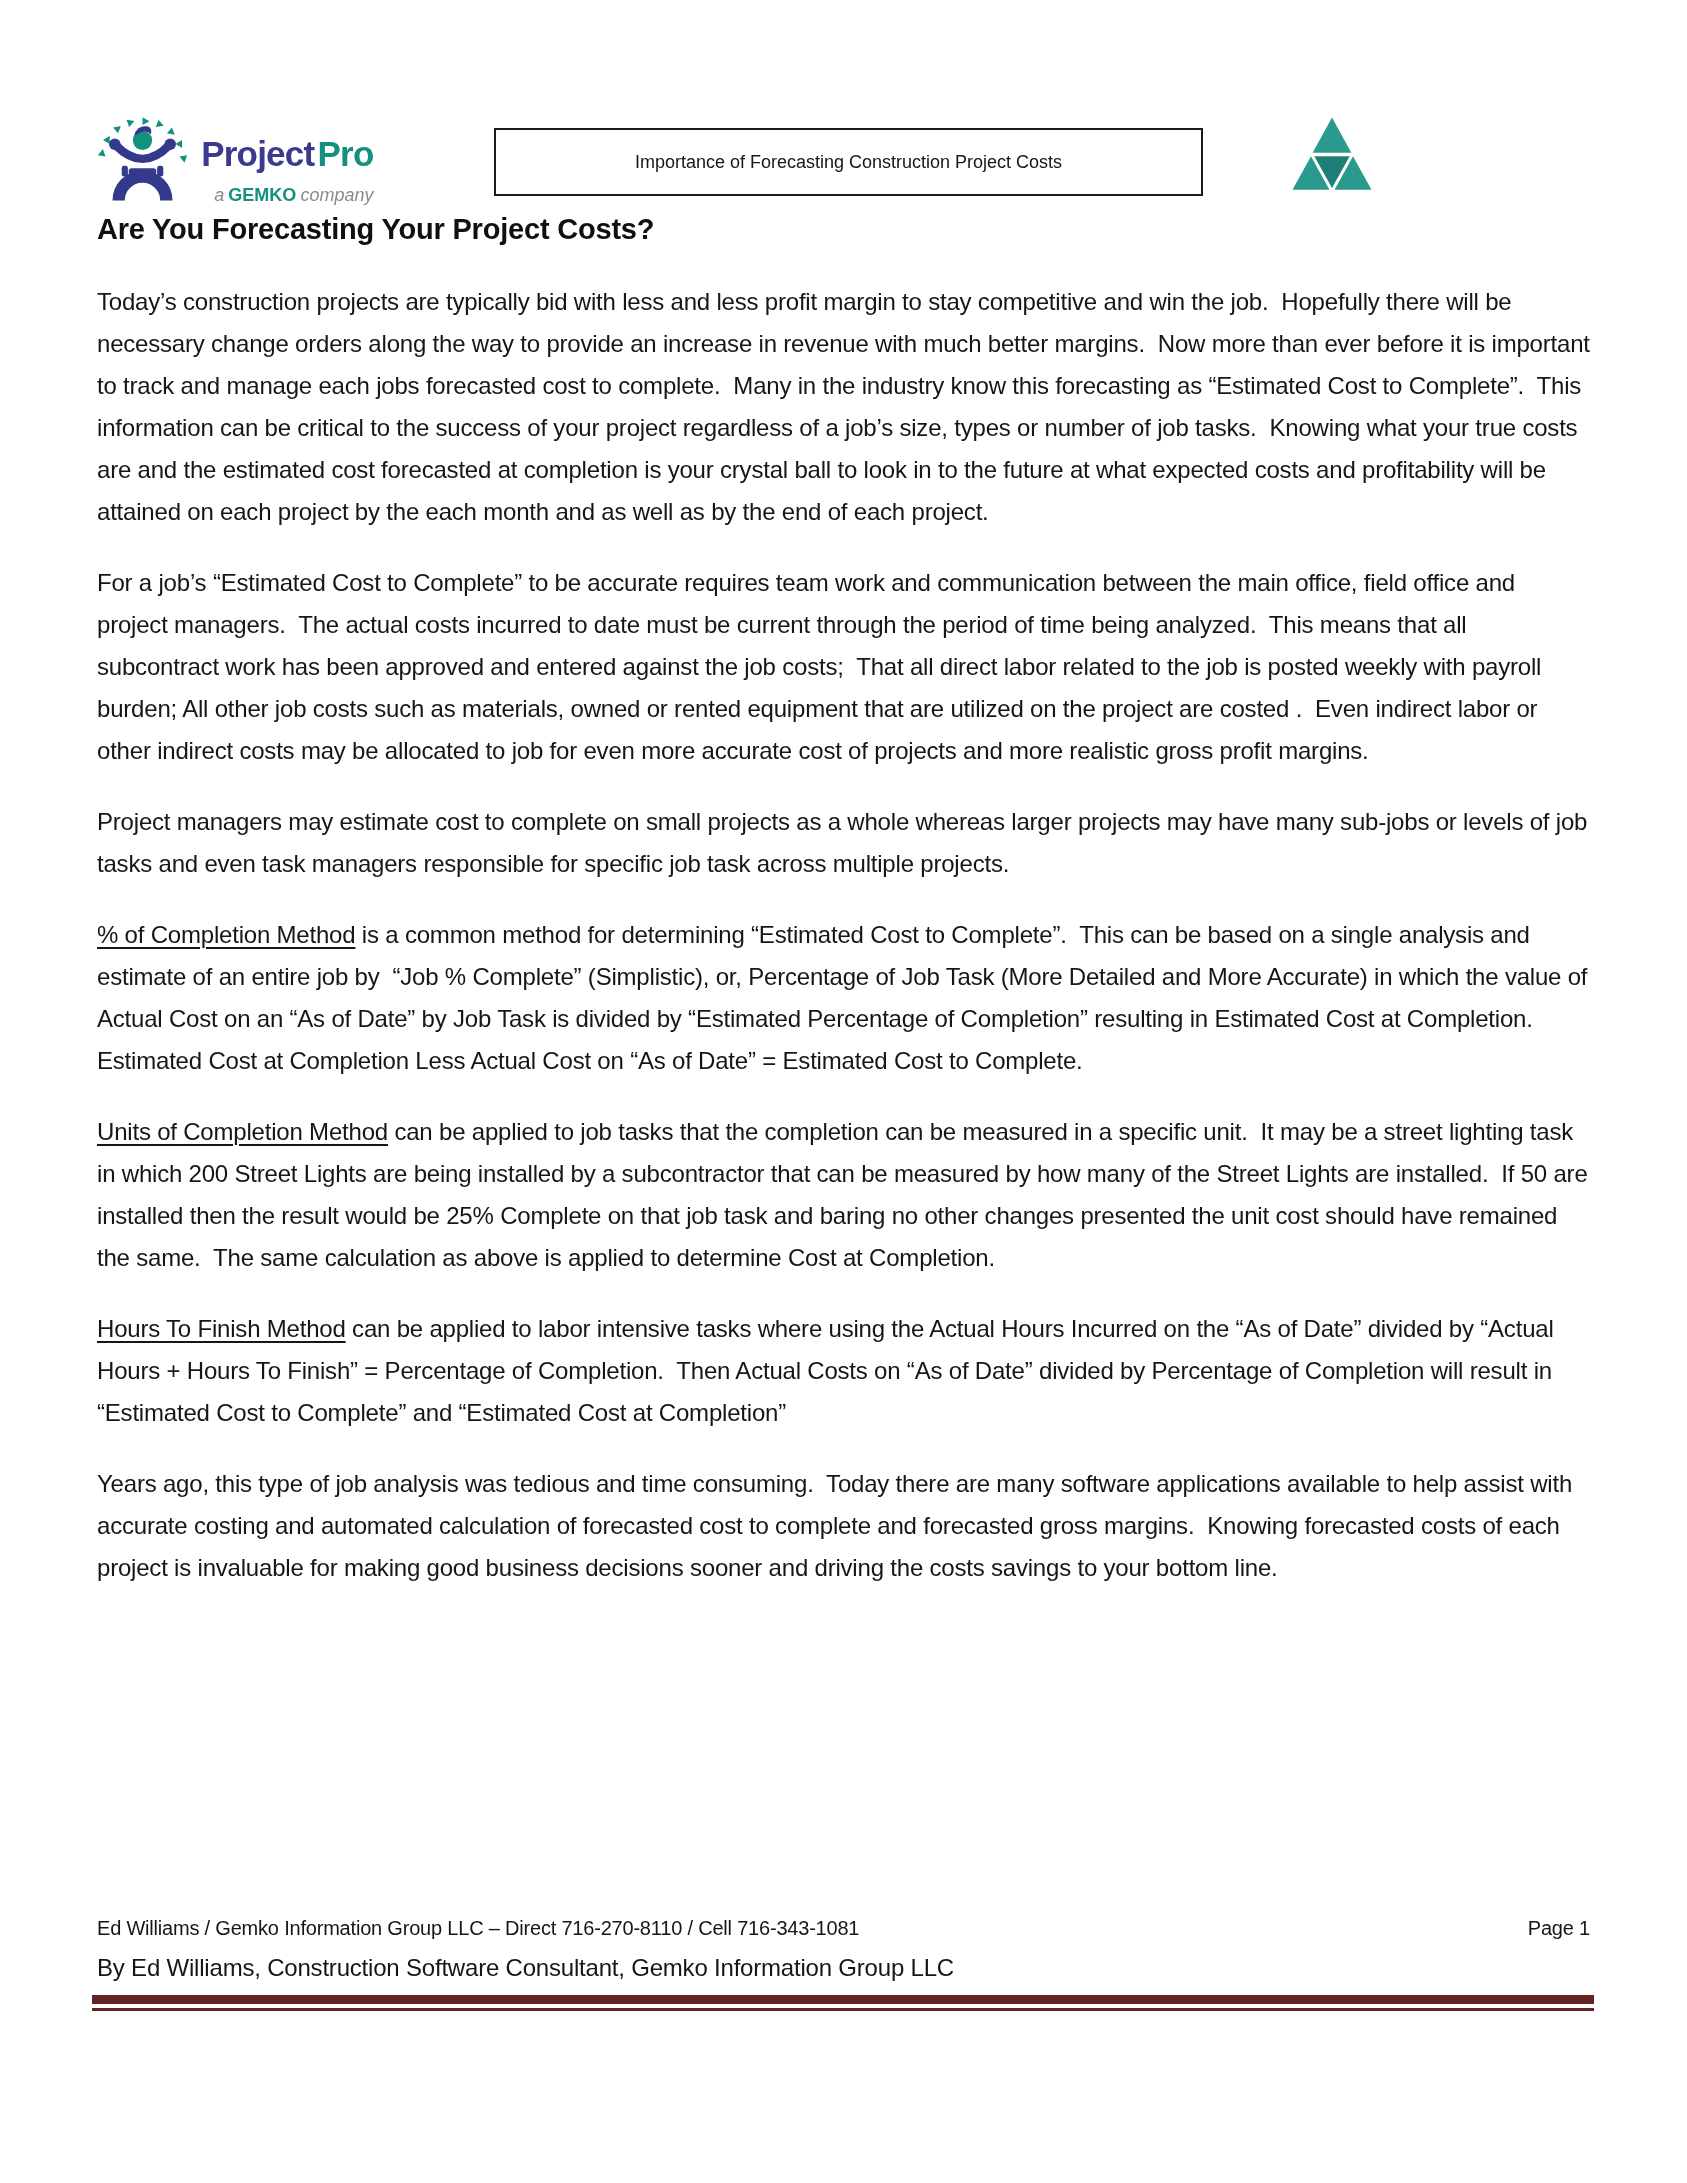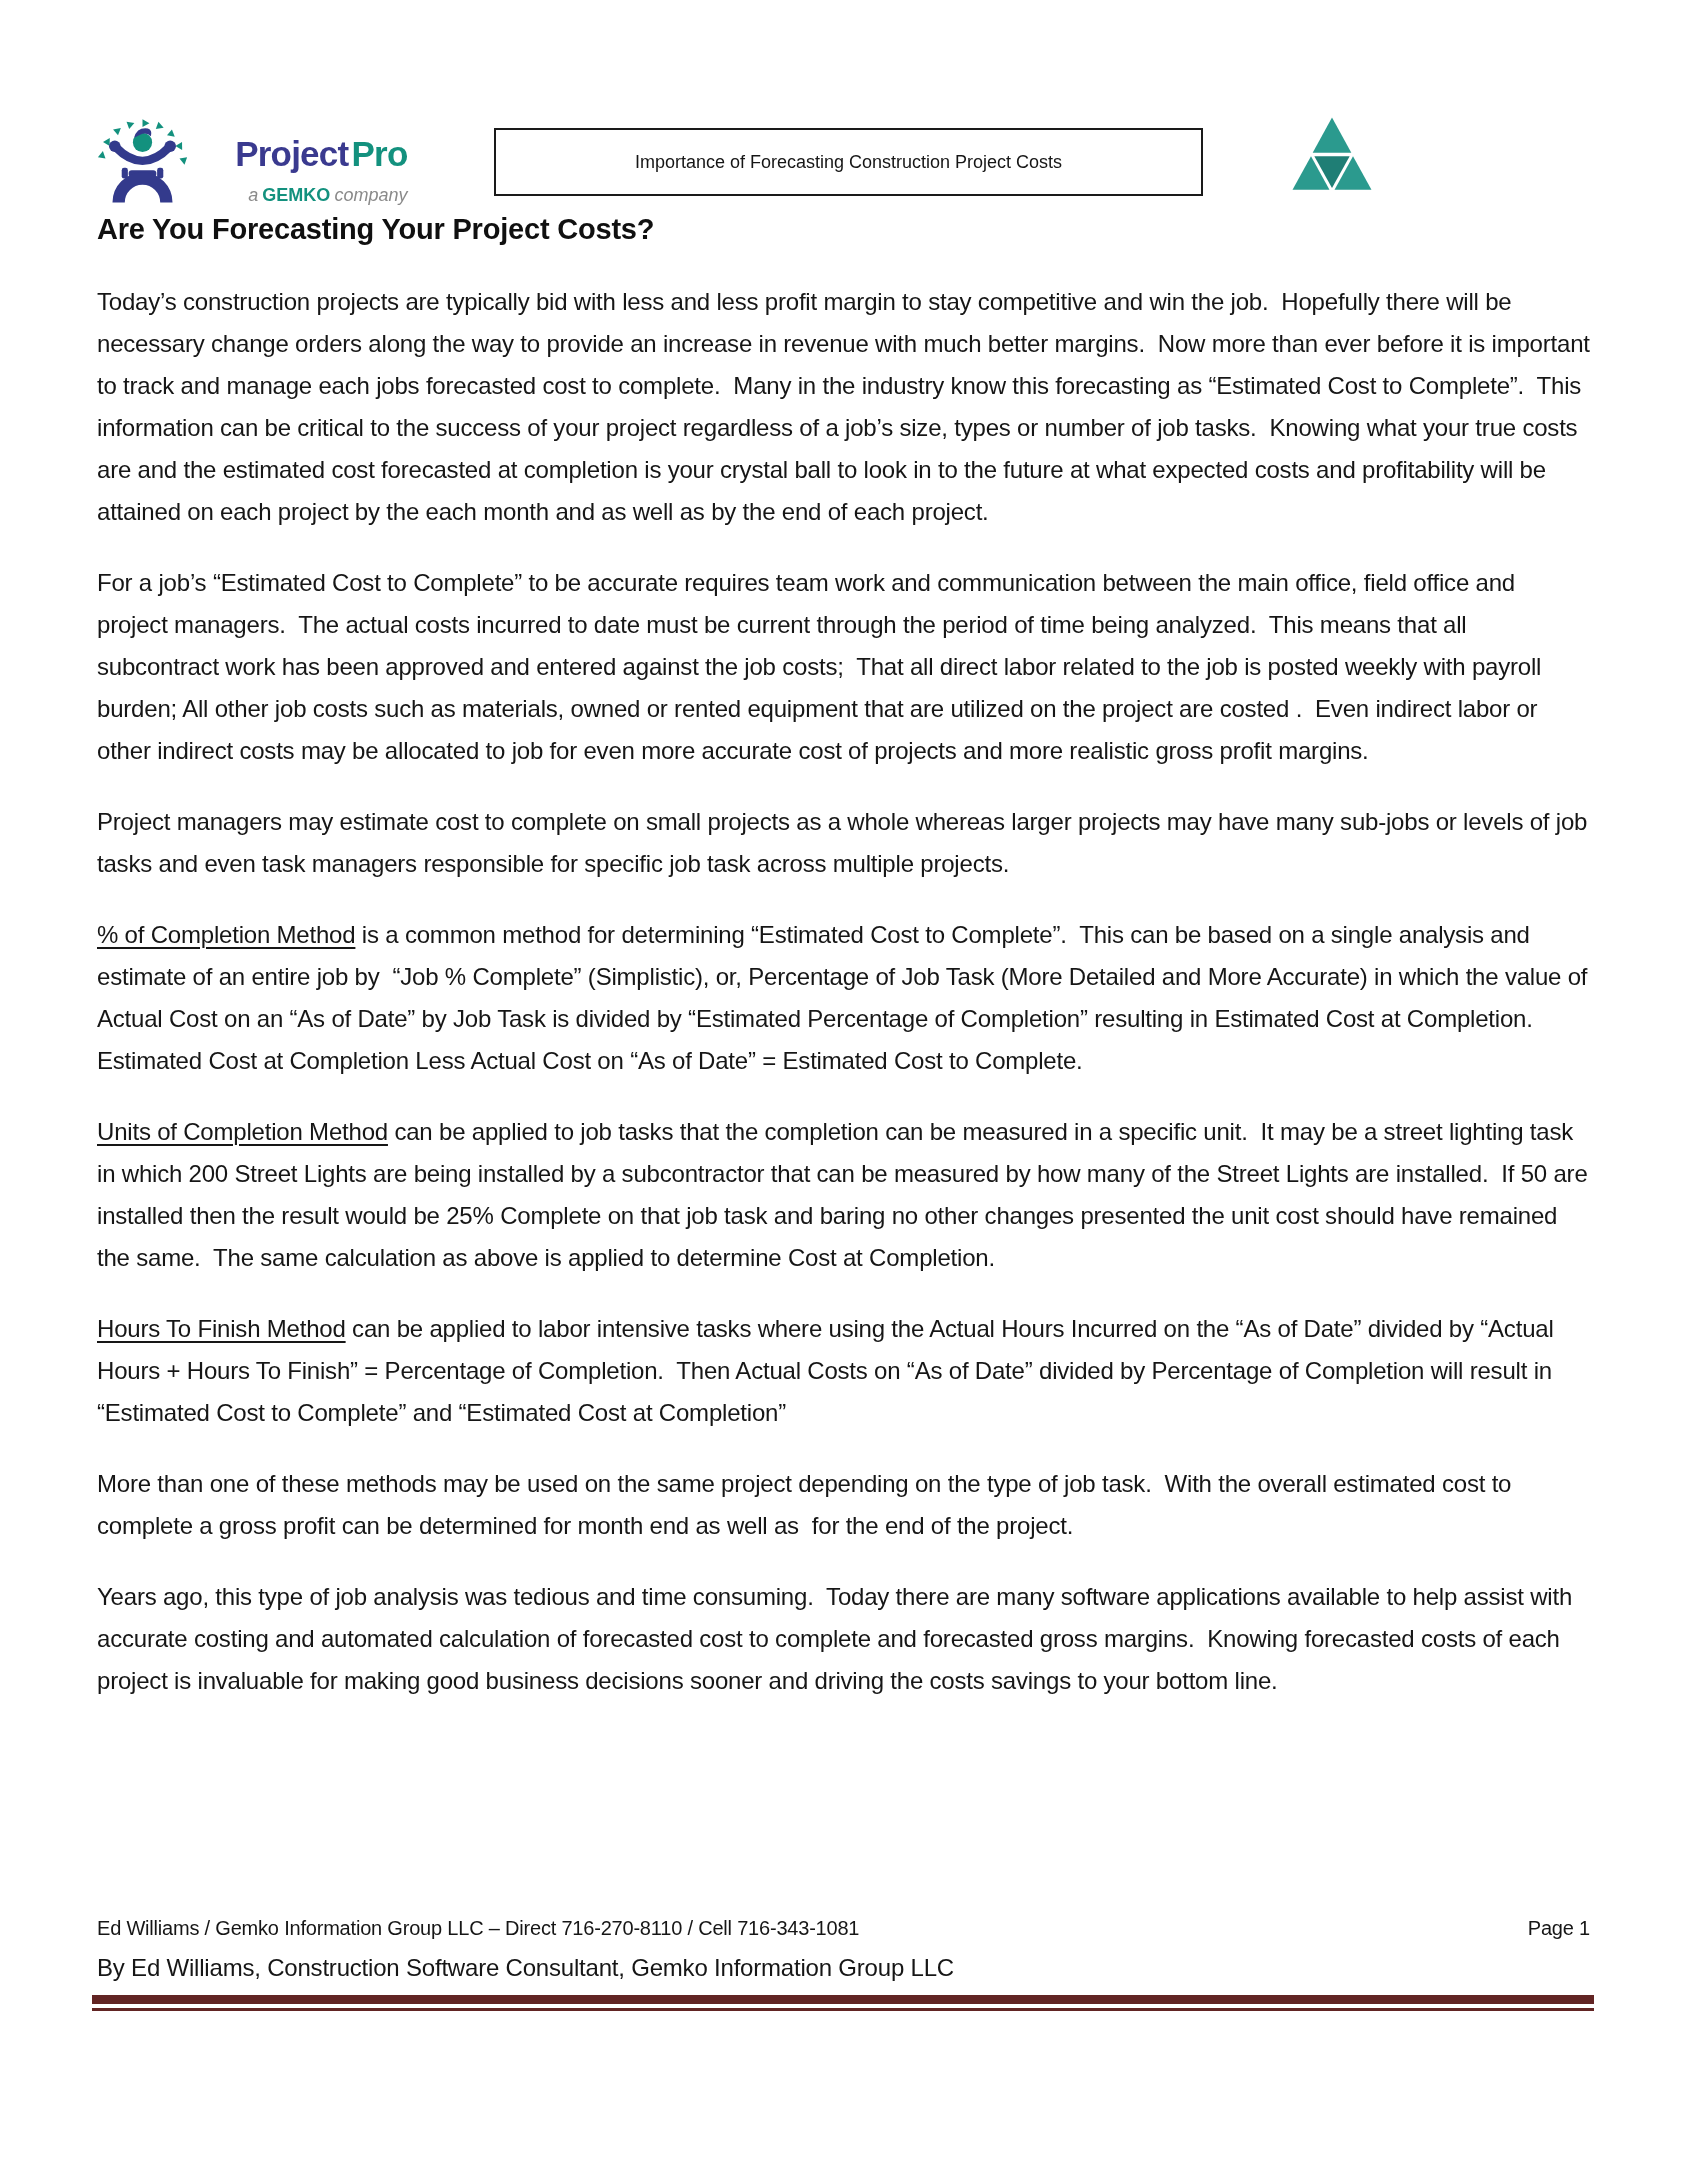--- a/index.html
+++ b/index.html
@@ -8,21 +8,21 @@
     position:relative;
     width:1687px; height:2183px;
     margin:0 auto;
     background:#ffffff;
     overflow:hidden;
     font-family:"Liberation Sans", sans-serif;
     color:#1b1b1b;
   }
 
   
-  .pp-logo { position:absolute; left:92px; top:105px; display:flex; align-items:flex-end;gap:34px; }
+  .pp-logo { position:absolute; left:92px; top:105px; display:flex; align-items:flex-start; }
   .pp-figure { width:101px; height:97px; }
   .pp-text { margin-left:8.2px; padding-top:31px; line-height:1; }
   .pp-word { font-size:35px; font-weight:bold; letter-spacing:-0.8px; white-space:nowrap; }
   .pp-word .proj { color:#3a3a8f; }
   .pp-word .pro  { color:#13917e; margin-left:3.3px; }
   .pp-tagline { text-align:right; margin-top:15px; font-size:18px; white-space:nowrap; }
   .pp-tagline .a, .pp-tagline .co { font-style:italic; color:#8a8a8a; }
   .pp-tagline .gk { font-weight:bold; color:#13917e; padding:0 4.1px; }
 
   .title-box {
@@ -120,21 +120,20 @@
 
   <div class="heading">Are You Forecasting Your Project Costs?</div>
 
   <div class="body-text">
     <p><span class="u"></span><span>Today’s construction projects are typically bid with less and less profit margin to stay competitive and win the job.  Hopefully there will be necessary change orders along the way to provide an increase in revenue with much better margins.  Now more than ever before it is important to track and manage each jobs forecasted cost to complete.  Many in the industry know this forecasting as “Estimated Cost to Complete”.  This information can be critical to the success of your project regardless of a job’s size, types or number of job tasks.  Knowing what your true costs are and the estimated cost forecasted at completion is your crystal ball to look in to the future at what expected costs and profitability will be attained on each project by the each month and as well as by the end of each project.</span></p>
     <p><span class="u"></span><span>For a job’s “Estimated Cost to Complete” to be accurate requires team work and communication between the main office, field office and project managers.  The actual costs incurred to date must be current through the period of time being analyzed.  This means that all subcontract work has been approved and entered against the job costs;  That all direct labor related to the job is posted weekly with payroll burden; All other job costs such as materials, owned or rented equipment that are utilized on the project are costed .  Even indirect labor or other indirect costs may be allocated to job for even more accurate cost of projects and more realistic gross profit margins.</span></p>
     <p><span class="u"></span><span>Project managers may estimate cost to complete on small projects as a whole whereas larger projects may have many sub-jobs or levels of job tasks and even task managers responsible for specific job task across multiple projects.</span></p>
     <p><span class="u">% of Completion Method</span><span> is a common method for determining “Estimated Cost to Complete”.  This can be based on a single analysis and estimate of an entire job by  “Job % Complete” (Simplistic), or, Percentage of Job Task (More Detailed and More Accurate) in which the value of Actual Cost on an “As of Date” by Job Task is divided by “Estimated Percentage of Completion” resulting in Estimated Cost at Completion.  Estimated Cost at Completion Less Actual Cost on “As of Date” = Estimated Cost to Complete.</span></p>
     <p><span class="u">Units of Completion Method</span><span> can be applied to job tasks that the completion can be measured in a specific unit.  It may be a street lighting task in which 200 Street Lights are being installed by a subcontractor that can be measured by how many of the Street Lights are installed.  If 50 are installed then the result would be 25% Complete on that job task and baring no other changes presented the unit cost should have remained the same.  The same calculation as above is applied to determine Cost at Completion.</span></p>
     <p><span class="u">Hours To Finish Method</span><span> can be applied to labor intensive tasks where using the Actual Hours Incurred on the “As of Date” divided by “Actual Hours + Hours To Finish” = Percentage of Completion.  Then Actual Costs on “As of Date” divided by Percentage of Completion will result in “Estimated Cost to Complete” and “Estimated Cost at Completion”</span></p>
-    <p><span class="u"></span><span>More than one of these methods may be used on the same project depending on the type of job task.  With the overall estimated cost to complete a gross profit can be determined for month end as well as  for the end of the project.</span></p>
     <p><span class="u"></span><span>Years ago, this type of job analysis was tedious and time consuming.  Today there are many software applications available to help assist with accurate costing and automated calculation of forecasted cost to complete and forecasted gross margins.  Knowing forecasted costs of each project is invaluable for making good business decisions sooner and driving the costs savings to your bottom line.</span></p>
   </div>
 
   <div class="byline">By Ed Williams, Construction Software Consultant, Gemko Information Group LLC</div>
 
   <div class="footer-rule"></div>
   <div class="footer-rule2"></div>
   <div class="footer-row">
     <span>Ed Williams / Gemko Information Group LLC – Direct 716-270-8110 / Cell 716-343-1081</span>
     <span>Page 1</span>

